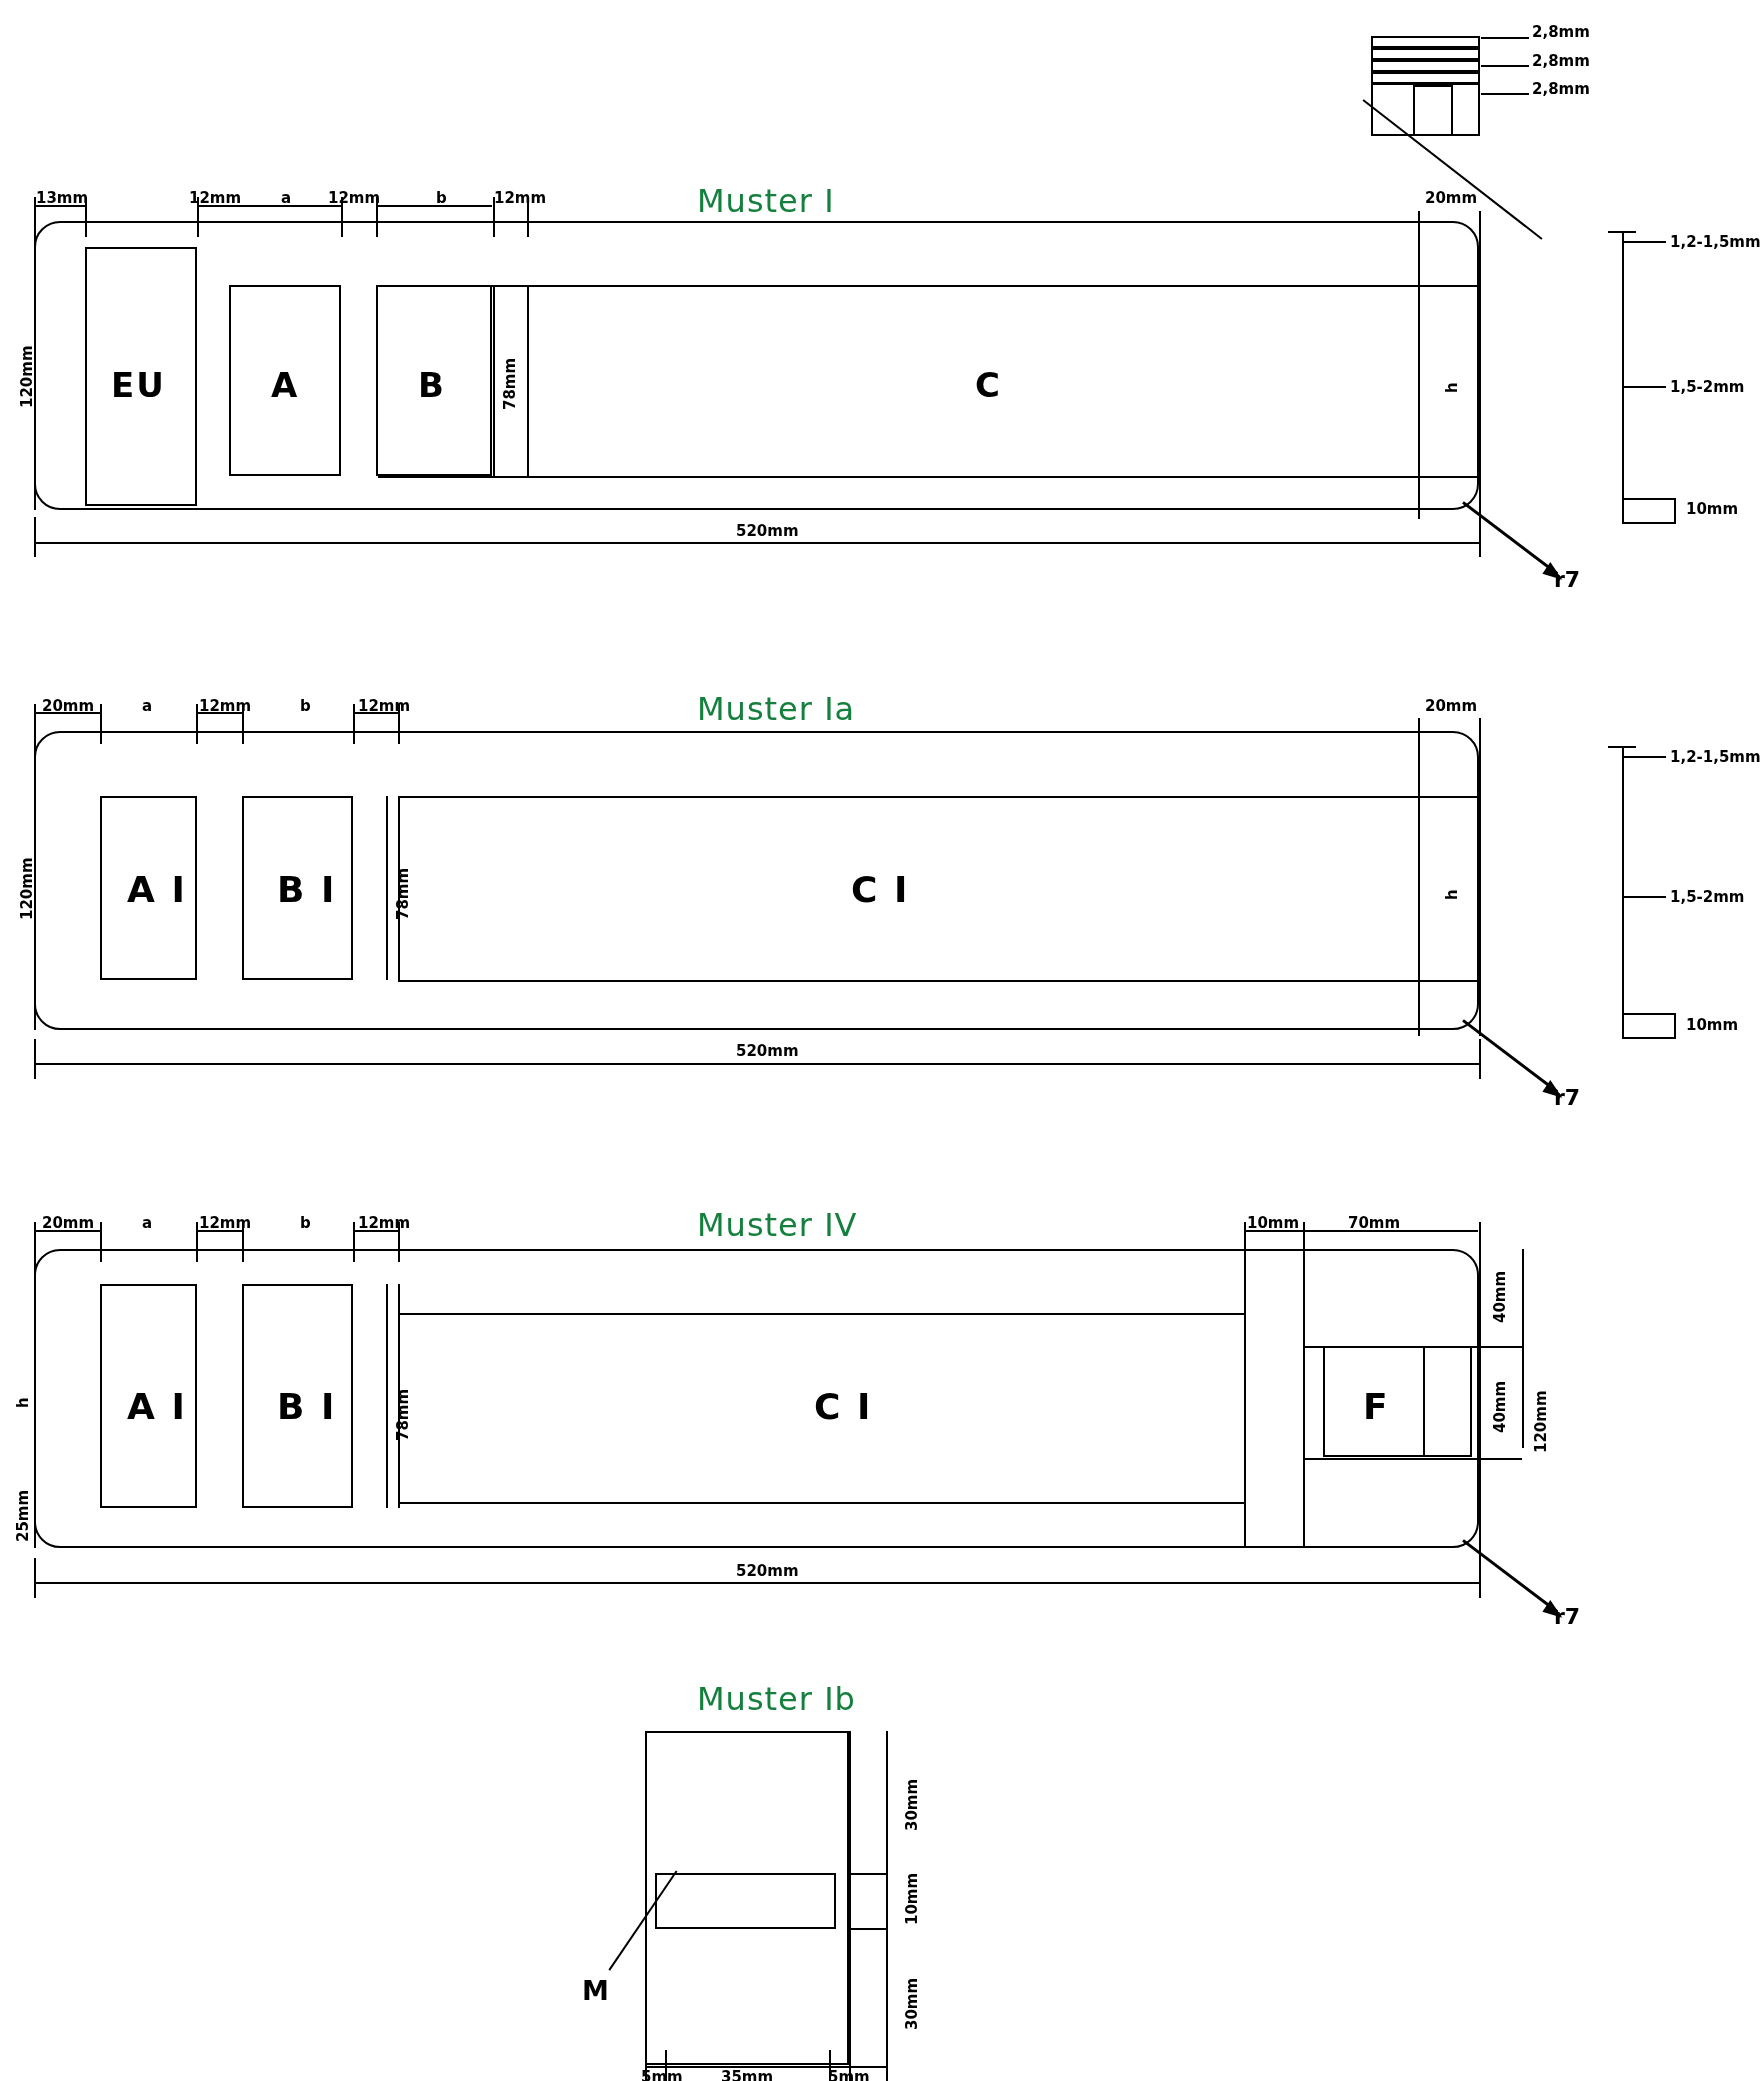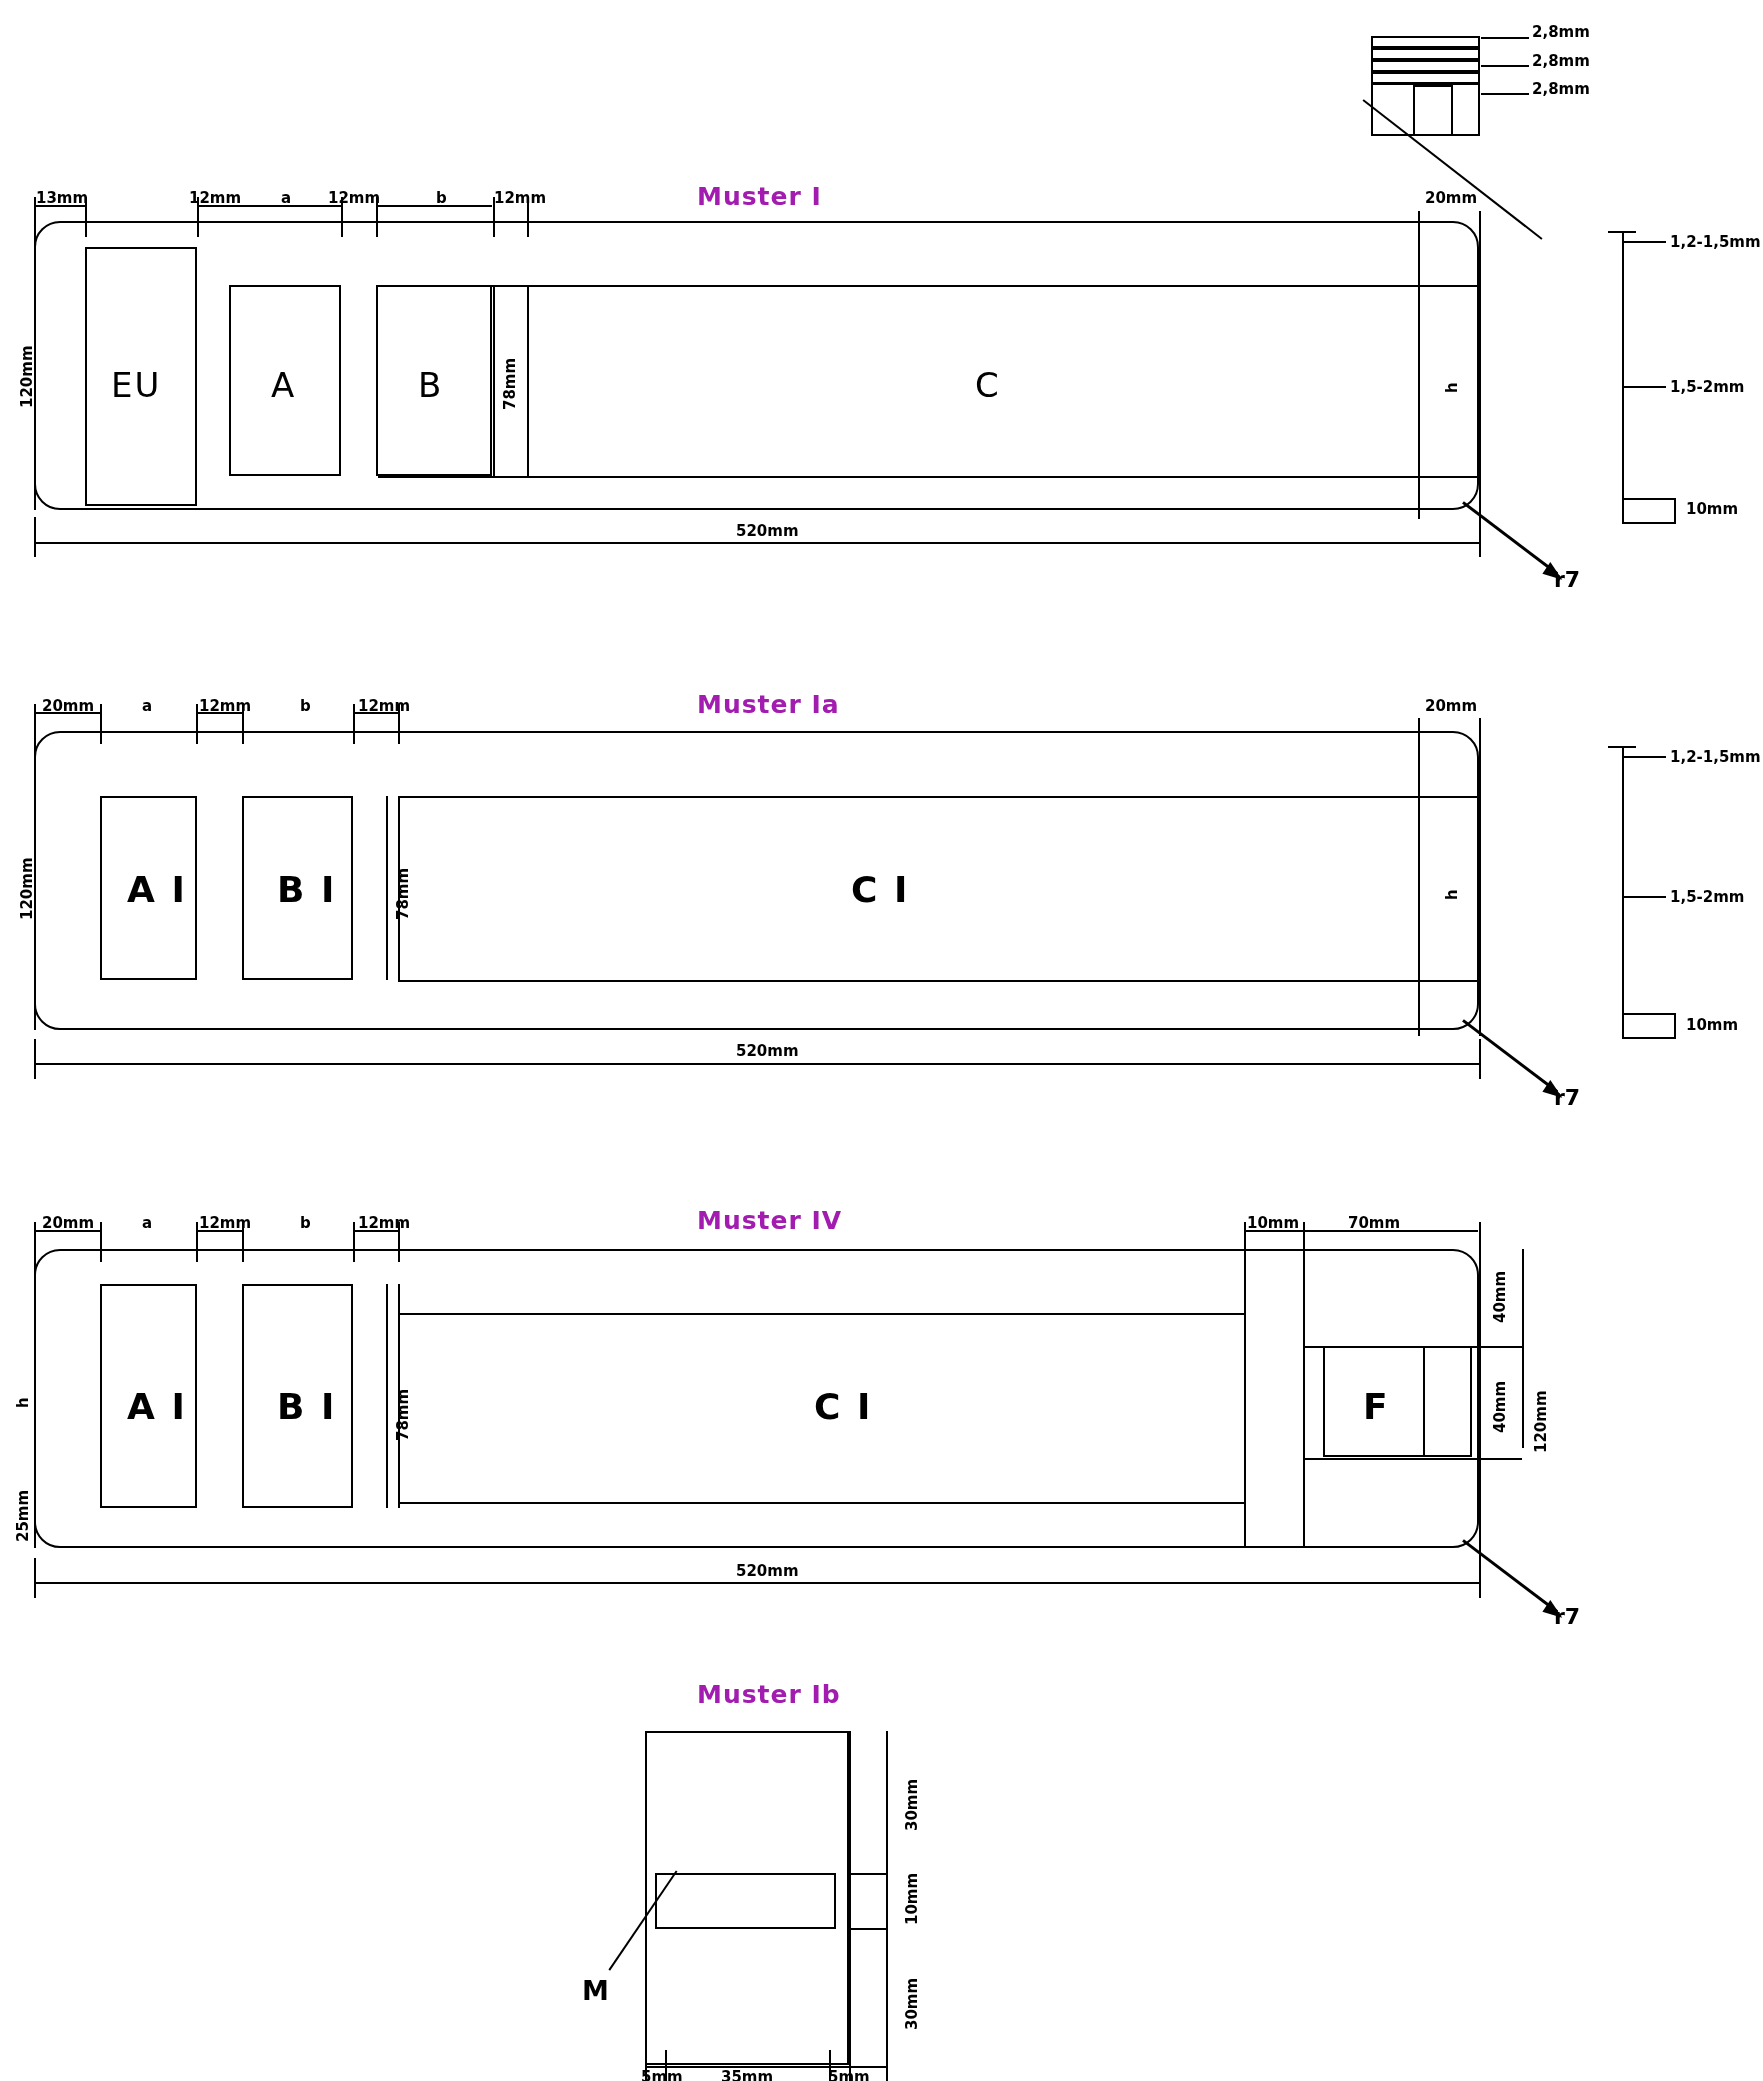--- a/index.html
+++ b/index.html
@@ -7,22 +7,22 @@
   #root{position:relative;width:1763px;height:2082px;background:#fff;overflow:hidden;}
   .ln{position:absolute;background:#000;}
   .hl{height:2px;}
   .vl{width:2px;}
   .box{position:absolute;border:2px solid #000;box-sizing:border-box;background:transparent;}
   .rbox{position:absolute;border:2px solid #000;box-sizing:border-box;border-radius:26px;background:transparent;}
   .lbl{position:absolute;font-weight:bold;color:#000;white-space:nowrap;}
   .dim{position:absolute;font-size:15px;font-weight:bold;color:#000;white-space:nowrap;}
   .dimv{position:absolute;font-size:15px;font-weight:bold;color:#000;white-space:nowrap;
         transform-origin:left top;transform:rotate(-90deg);}
-  .title{position:absolute;font-size:25px;font-weight:bold;letter-spacing:1px;color:#a21caf;white-space:nowrap;}
-  .big{font-size:34px;font-weight:normal;letter-spacing:2px;}
+  .title{position:absolute;font-size:32px;font-weight:normal;letter-spacing:1px;color:#15803d;white-space:nowrap;}
+  .big{font-size:34px;font-weight:bold;letter-spacing:2px;}
   .mid{font-size:36px;font-weight:bold;letter-spacing:2px;}
   svg.arrow{position:absolute;overflow:visible;}
 </style>
 </head>
 <body>
 
 <div id="root">
 
   <div class="box" style="left:1371px;top:36px;width:109px;height:100px;"></div>
   <div class="ln hl" style="left:1371px;top:46px;width:109px;height:4px;"></div>

